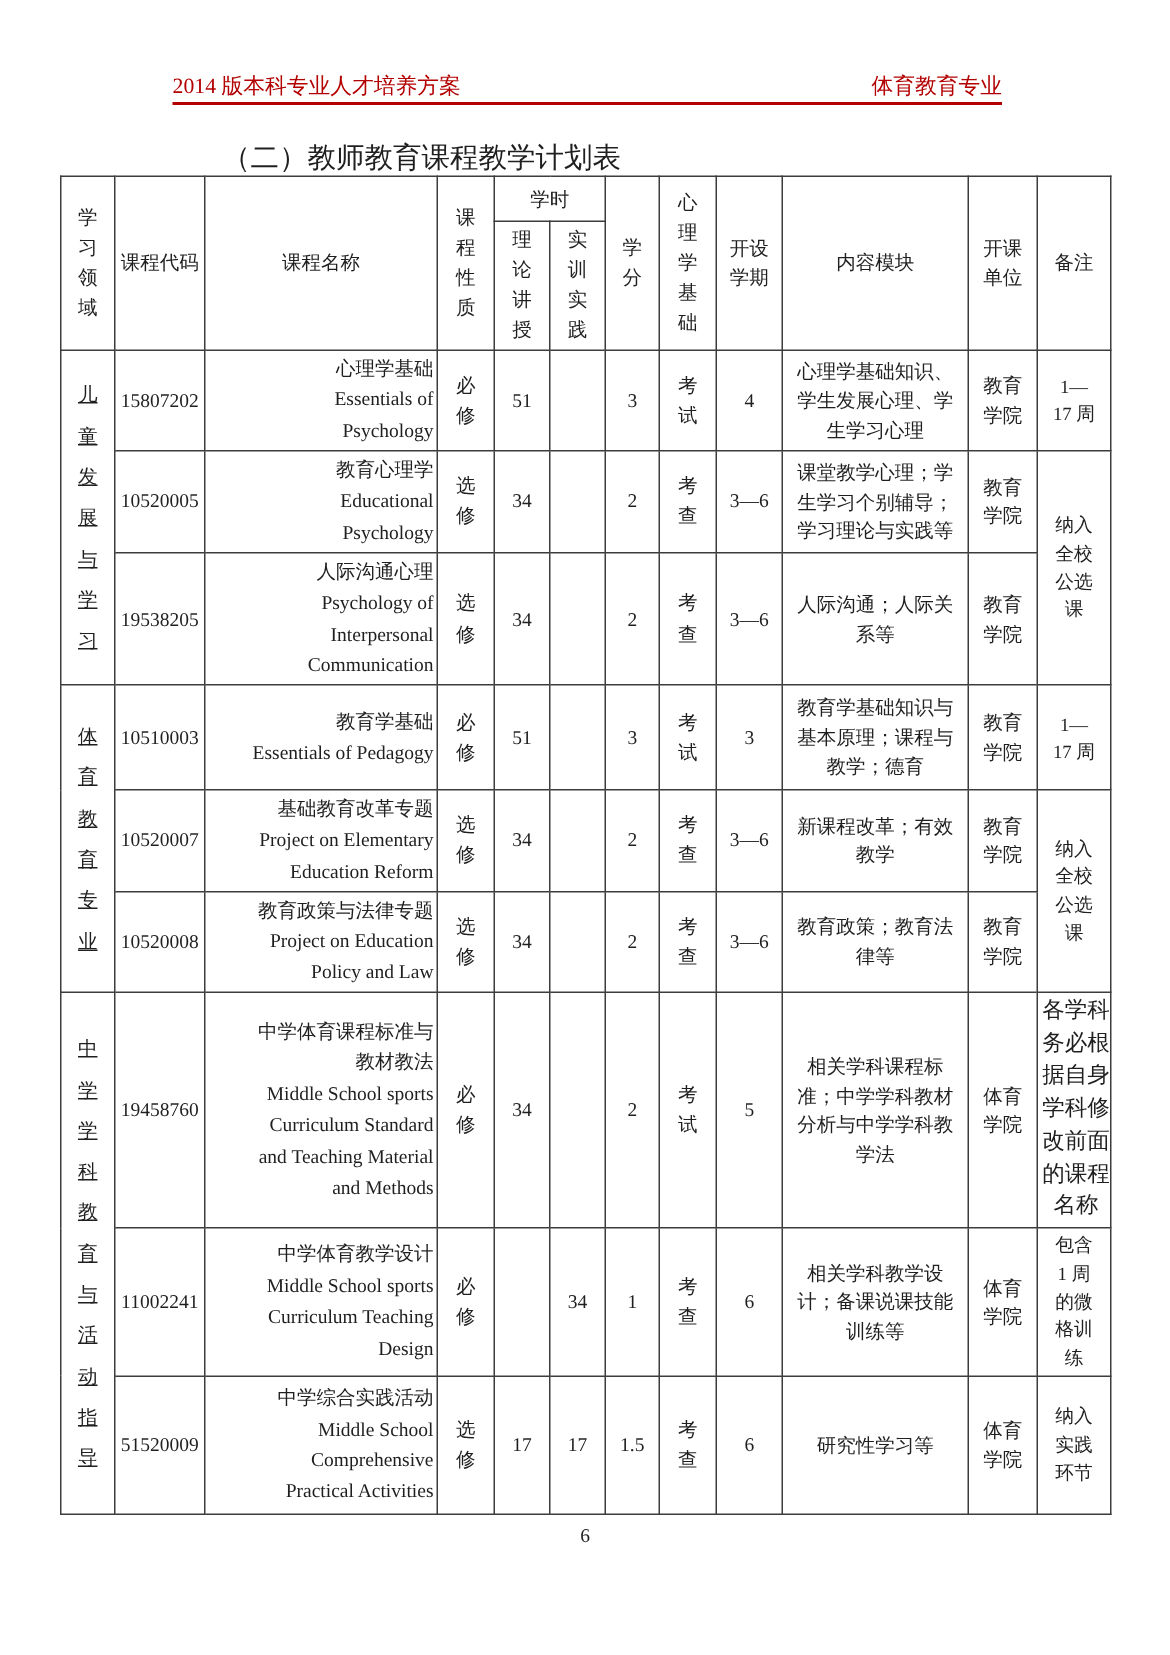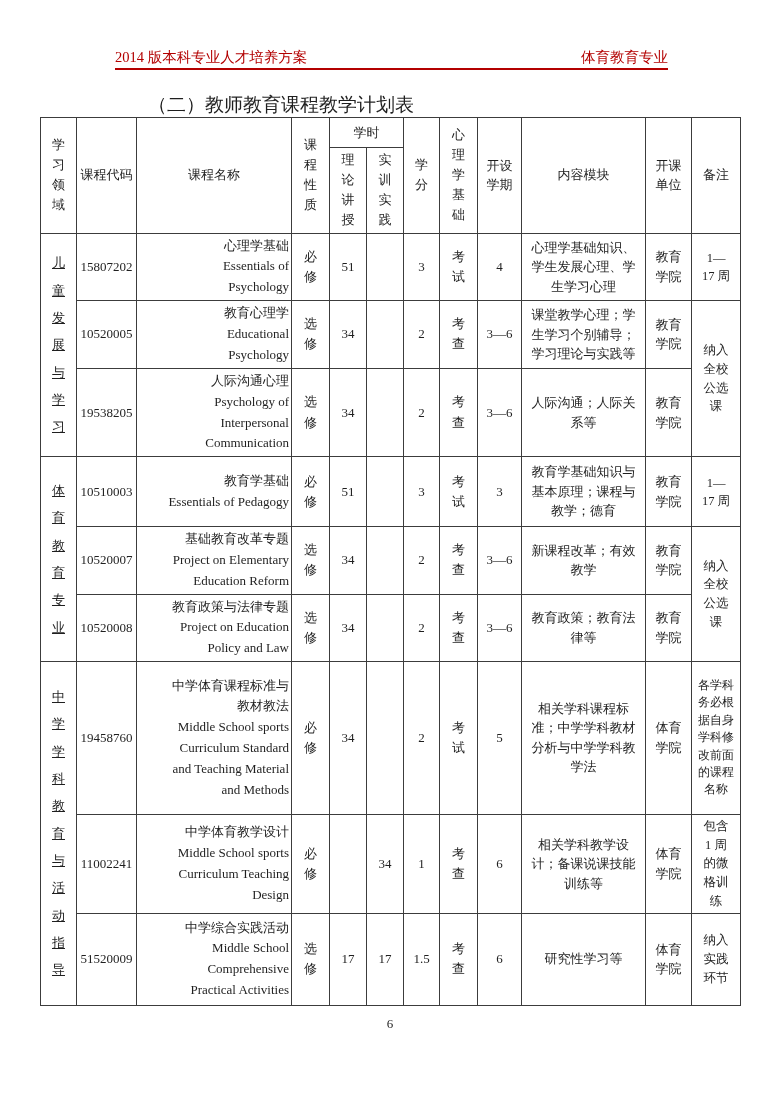--- a/index.html
+++ b/index.html
@@ -24,21 +24,21 @@
     font-weight:normal;font-size:13px;padding:2px 2px;
     white-space:pre-line;overflow:hidden;
   }
   .w1{display:inline-block;width:1.1em;line-height:1.55;word-break:break-all;text-align:center;}
   .w2{display:inline-block;width:2.15em;line-height:1.5;word-break:break-all;text-align:center;}
   .w3{display:inline-block;width:3.1em;line-height:1.45;word-break:break-all;text-align:center;}
   .domain .w1{line-height:2.1;text-decoration:underline;}
   .name-cell{line-height:1.6;text-align:right;}
   .content-cell{line-height:1.5;padding:2px 4px;}
   .remark-cell{font-size:12.5px;line-height:1.45;}
-  .remark-small{font-size:12px;margin-top:48px;}
+  .remark-small{font-size:15px;margin-top:48px;}
   .hr1{height:30px;}
   .hr2{height:77px;}
   .r1{height:65px;} .r2{height:68px;} .r3{height:77px;}
   .r4{height:70px;} .r5{height:65px;} .r6{height:57px;}
   .r7{height:153px;} .r8{height:95px;} .r9{height:92px;}
   .page-number{
     position:absolute;top:1016px;left:0;width:780px;
     text-align:center;font-size:13px;
   }
 </style>

